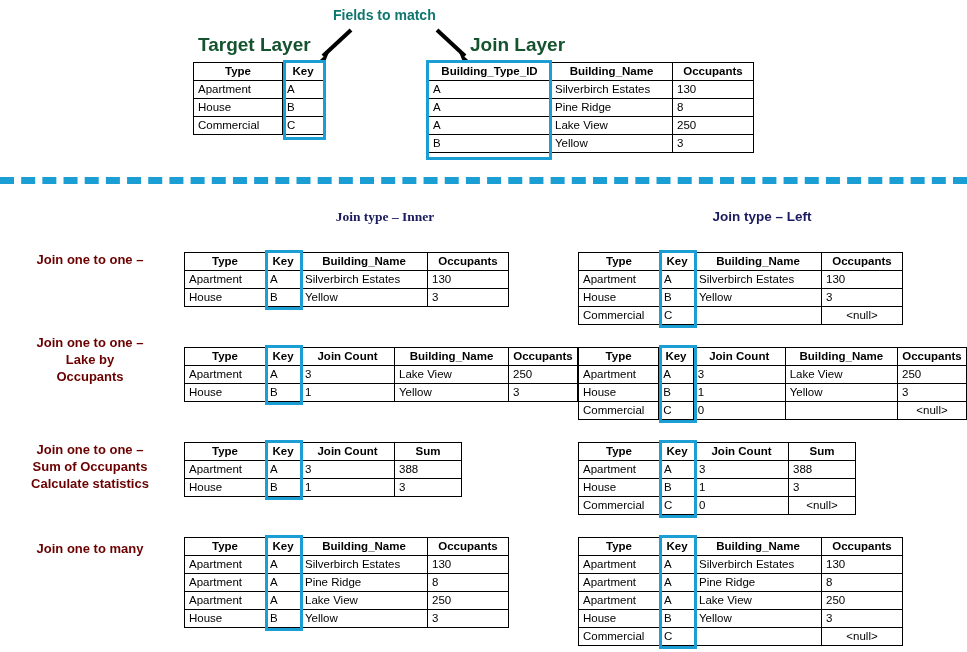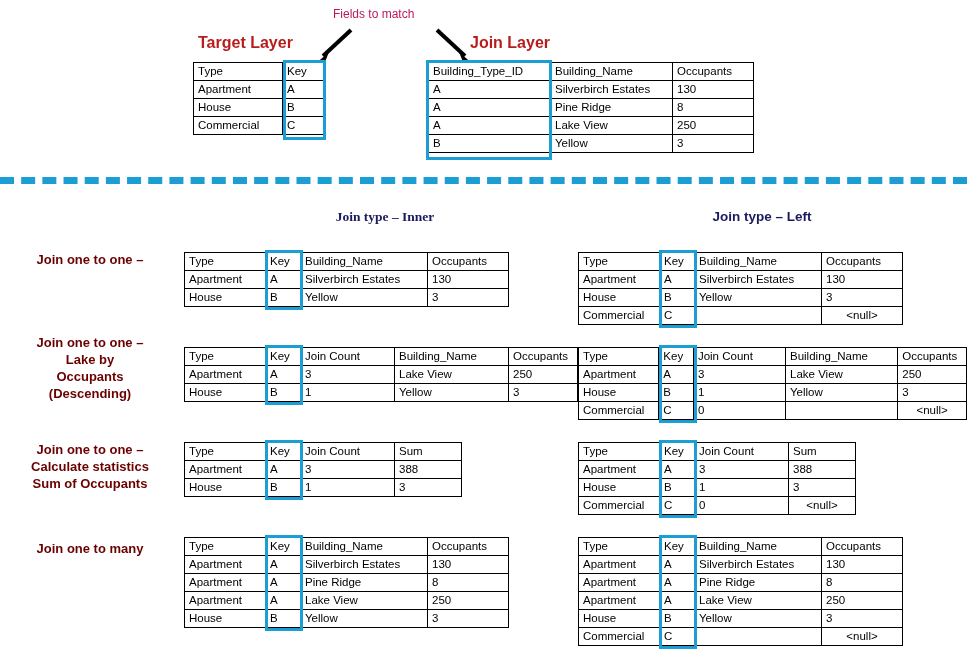--- a/index.html
+++ b/index.html
@@ -12,35 +12,35 @@
     position: relative;
     background: #ffffff;
     font-family: "Liberation Sans", sans-serif;
     font-size: 11px;
     color: #000000;
     overflow: hidden;
   }
   .abs { position: absolute; }
 
   .heading-dark {
-    color: #b91c1c;
+    color: #14532d;
     font-weight: bold;
-    font-size: 16px;
+    font-size: 19px;
   }
   .heading-maroon {
     color: #6b0000;
     font-weight: bold;
     font-size: 13px;
     text-align: center;
     line-height: 17px;
   }
   .label-red {
-    color: #be185d;
-    font-weight: normal;
-    font-size: 12px;
+    color: #0f766e;
+    font-weight: bold;
+    font-size: 14px;
   }
   .joint-type-title {
     color: #1a1a5e;
     font-weight: bold;
     font-size: 13.5px;
     text-align: center;
   }
 
   table.grid {
     border-collapse: collapse;
@@ -51,21 +51,22 @@
     padding: 1px 4px 2px 4px;
     font-size: 11.5px;
     font-weight: normal;
     text-align: left;
     white-space: nowrap;
     height: 14px;
     line-height: 14px;
     background: #ffffff;
   }
   table.grid th {
-    font-weight: normal;
+    font-weight: bold;
+    text-align: center;
   }
   .null-cell { text-align: center !important; }
 
   
   .hl {
     position: absolute;
     border: 3px solid #1a9ed4;
     box-sizing: border-box;
     pointer-events: none;
   }
@@ -228,21 +229,20 @@
       </tr>
     </tbody>
   </table>
   <div class="hl" style="left:81px; top:-2px; width:38px; height:78px;"></div>
 </div>
 
 <div class="abs heading-maroon" style="left:8px; top:334px; width:164px;">
   <div>Join one to one –</div>
   <div>Lake by</div>
   <div>Occupants</div>
-  <div>(Descending)</div>
 </div>
 
 <div class="abs" style="left:184px; top:347px;">
   <table class="grid">
     <thead>
         <tr>
       <th style="width:72px">Type</th>
       <th style="width:26px">Key</th>
       <th style="width:85px">Join Count</th>
       <th style="width:105px">Building_Name</th>
@@ -302,22 +302,22 @@
         <td></td>
         <td class="null-cell">&lt;null&gt;</td>
       </tr>
     </tbody>
   </table>
   <div class="hl" style="left:81px; top:-2px; width:38px; height:78px;"></div>
 </div>
 
 <div class="abs heading-maroon" style="left:2px; top:441px; width:176px;">
   <div>Join one to one –</div>
+  <div>Sum of Occupants</div>
   <div>Calculate statistics</div>
-  <div>Sum of Occupants</div>
 </div>
 
 <div class="abs" style="left:184px; top:442px;">
   <table class="grid">
     <thead>
         <tr>
       <th style="width:72px">Type</th>
       <th style="width:26px">Key</th>
       <th style="width:85px">Join Count</th>
       <th style="width:58px">Sum</th>

